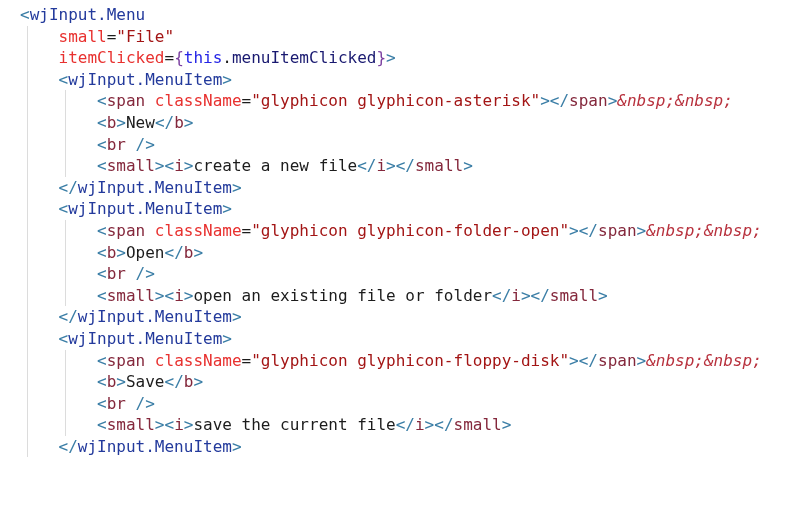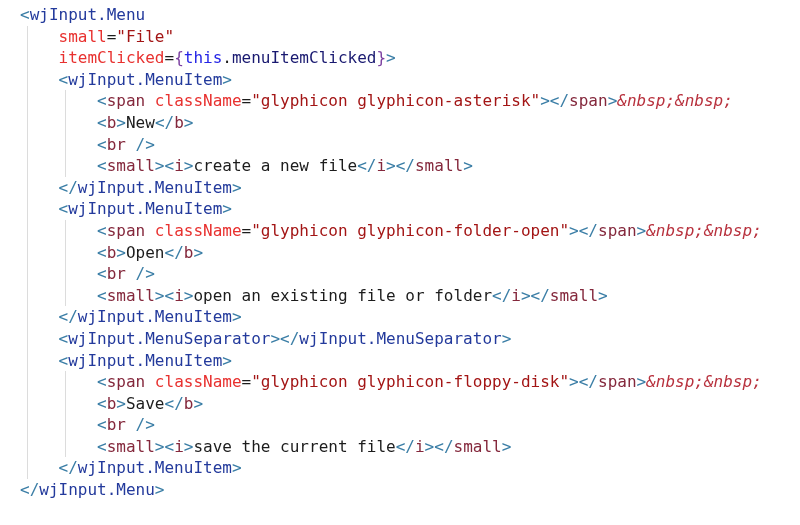--- a/index.html
+++ b/index.html
@@ -63,22 +63,20 @@
       <div class="line" style="padding-left: 97.06px;"><span class="guide" style="left: 26.5px;"></span><span class="guide" style="left: 65.03px;"></span><span class="tok tok-d">&lt;</span><span class="tok tok-ht">b</span><span class="tok tok-d">&gt;</span><span class="tok tok-bt">New</span><span class="tok tok-d">&lt;/</span><span class="tok tok-ht">b</span><span class="tok tok-d">&gt;</span></div>
       <div class="line" style="padding-left: 97.06px;"><span class="guide" style="left: 26.5px;"></span><span class="guide" style="left: 65.03px;"></span><span class="tok tok-d">&lt;</span><span class="tok tok-ht">br</span><span class="tok tok-t"> </span><span class="tok tok-d">/&gt;</span></div>
       <div class="line" style="padding-left: 97.06px;"><span class="guide" style="left: 26.5px;"></span><span class="guide" style="left: 65.03px;"></span><span class="tok tok-d">&lt;</span><span class="tok tok-ht">small</span><span class="tok tok-d">&gt;&lt;</span><span class="tok tok-ht">i</span><span class="tok tok-d">&gt;</span><span class="tok tok-t">create a new file</span><span class="tok tok-d">&lt;/</span><span class="tok tok-ht">i</span><span class="tok tok-d">&gt;&lt;/</span><span class="tok tok-ht">small</span><span class="tok tok-d">&gt;</span></div>
       <div class="line" style="padding-left: 58.53px;"><span class="guide" style="left: 26.5px;"></span><span class="tok tok-d">&lt;/</span><span class="tok tok-ct">wjInput.MenuItem</span><span class="tok tok-d">&gt;</span></div>
       <div class="line" style="padding-left: 58.53px;"><span class="guide" style="left: 26.5px;"></span><span class="tok tok-d">&lt;</span><span class="tok tok-ct">wjInput.MenuItem</span><span class="tok tok-d">&gt;</span></div>
       <div class="line" style="padding-left: 97.06px;"><span class="guide" style="left: 26.5px;"></span><span class="guide" style="left: 65.03px;"></span><span class="tok tok-d">&lt;</span><span class="tok tok-ht">span</span><span class="tok tok-t"> </span><span class="tok tok-at">className</span><span class="tok tok-eq">=</span><span class="tok tok-s">"glyphicon glyphicon-folder-open"</span><span class="tok tok-d">&gt;&lt;/</span><span class="tok tok-ht">span</span><span class="tok tok-d">&gt;</span><span class="tok tok-en">&amp;nbsp;&amp;nbsp;</span></div>
       <div class="line" style="padding-left: 97.06px;"><span class="guide" style="left: 26.5px;"></span><span class="guide" style="left: 65.03px;"></span><span class="tok tok-d">&lt;</span><span class="tok tok-ht">b</span><span class="tok tok-d">&gt;</span><span class="tok tok-bt">Open</span><span class="tok tok-d">&lt;/</span><span class="tok tok-ht">b</span><span class="tok tok-d">&gt;</span></div>
       <div class="line" style="padding-left: 97.06px;"><span class="guide" style="left: 26.5px;"></span><span class="guide" style="left: 65.03px;"></span><span class="tok tok-d">&lt;</span><span class="tok tok-ht">br</span><span class="tok tok-t"> </span><span class="tok tok-d">/&gt;</span></div>
       <div class="line" style="padding-left: 97.06px;"><span class="guide" style="left: 26.5px;"></span><span class="guide" style="left: 65.03px;"></span><span class="tok tok-d">&lt;</span><span class="tok tok-ht">small</span><span class="tok tok-d">&gt;&lt;</span><span class="tok tok-ht">i</span><span class="tok tok-d">&gt;</span><span class="tok tok-t">open an existing file or folder</span><span class="tok tok-d">&lt;/</span><span class="tok tok-ht">i</span><span class="tok tok-d">&gt;&lt;/</span><span class="tok tok-ht">small</span><span class="tok tok-d">&gt;</span></div>
       <div class="line" style="padding-left: 58.53px;"><span class="guide" style="left: 26.5px;"></span><span class="tok tok-d">&lt;/</span><span class="tok tok-ct">wjInput.MenuItem</span><span class="tok tok-d">&gt;</span></div>
-      <div class="line" style="padding-left: 58.53px;"><span class="guide" style="left: 26.5px;"></span><span class="tok tok-d">&lt;</span><span class="tok tok-ct">wjInput.MenuSeparator</span><span class="tok tok-d">&gt;&lt;/</span><span class="tok tok-ct">wjInput.MenuSeparator</span><span class="tok tok-d">&gt;</span></div>
       <div class="line" style="padding-left: 58.53px;"><span class="guide" style="left: 26.5px;"></span><span class="tok tok-d">&lt;</span><span class="tok tok-ct">wjInput.MenuItem</span><span class="tok tok-d">&gt;</span></div>
       <div class="line" style="padding-left: 97.06px;"><span class="guide" style="left: 26.5px;"></span><span class="guide" style="left: 65.03px;"></span><span class="tok tok-d">&lt;</span><span class="tok tok-ht">span</span><span class="tok tok-t"> </span><span class="tok tok-at">className</span><span class="tok tok-eq">=</span><span class="tok tok-s">"glyphicon glyphicon-floppy-disk"</span><span class="tok tok-d">&gt;&lt;/</span><span class="tok tok-ht">span</span><span class="tok tok-d">&gt;</span><span class="tok tok-en">&amp;nbsp;&amp;nbsp;</span></div>
       <div class="line" style="padding-left: 97.06px;"><span class="guide" style="left: 26.5px;"></span><span class="guide" style="left: 65.03px;"></span><span class="tok tok-d">&lt;</span><span class="tok tok-ht">b</span><span class="tok tok-d">&gt;</span><span class="tok tok-bt">Save</span><span class="tok tok-d">&lt;/</span><span class="tok tok-ht">b</span><span class="tok tok-d">&gt;</span></div>
       <div class="line" style="padding-left: 97.06px;"><span class="guide" style="left: 26.5px;"></span><span class="guide" style="left: 65.03px;"></span><span class="tok tok-d">&lt;</span><span class="tok tok-ht">br</span><span class="tok tok-t"> </span><span class="tok tok-d">/&gt;</span></div>
       <div class="line" style="padding-left: 97.06px;"><span class="guide" style="left: 26.5px;"></span><span class="guide" style="left: 65.03px;"></span><span class="tok tok-d">&lt;</span><span class="tok tok-ht">small</span><span class="tok tok-d">&gt;&lt;</span><span class="tok tok-ht">i</span><span class="tok tok-d">&gt;</span><span class="tok tok-t">save the current file</span><span class="tok tok-d">&lt;/</span><span class="tok tok-ht">i</span><span class="tok tok-d">&gt;&lt;/</span><span class="tok tok-ht">small</span><span class="tok tok-d">&gt;</span></div>
       <div class="line" style="padding-left: 58.53px;"><span class="guide" style="left: 26.5px;"></span><span class="tok tok-d">&lt;/</span><span class="tok tok-ct">wjInput.MenuItem</span><span class="tok tok-d">&gt;</span></div>
-      <div class="line" style="padding-left: 20px;"><span class="tok tok-d">&lt;/</span><span class="tok tok-ct">wjInput.Menu</span><span class="tok tok-d">&gt;</span></div>
     </div>
 </div>
 
 </body></html>

